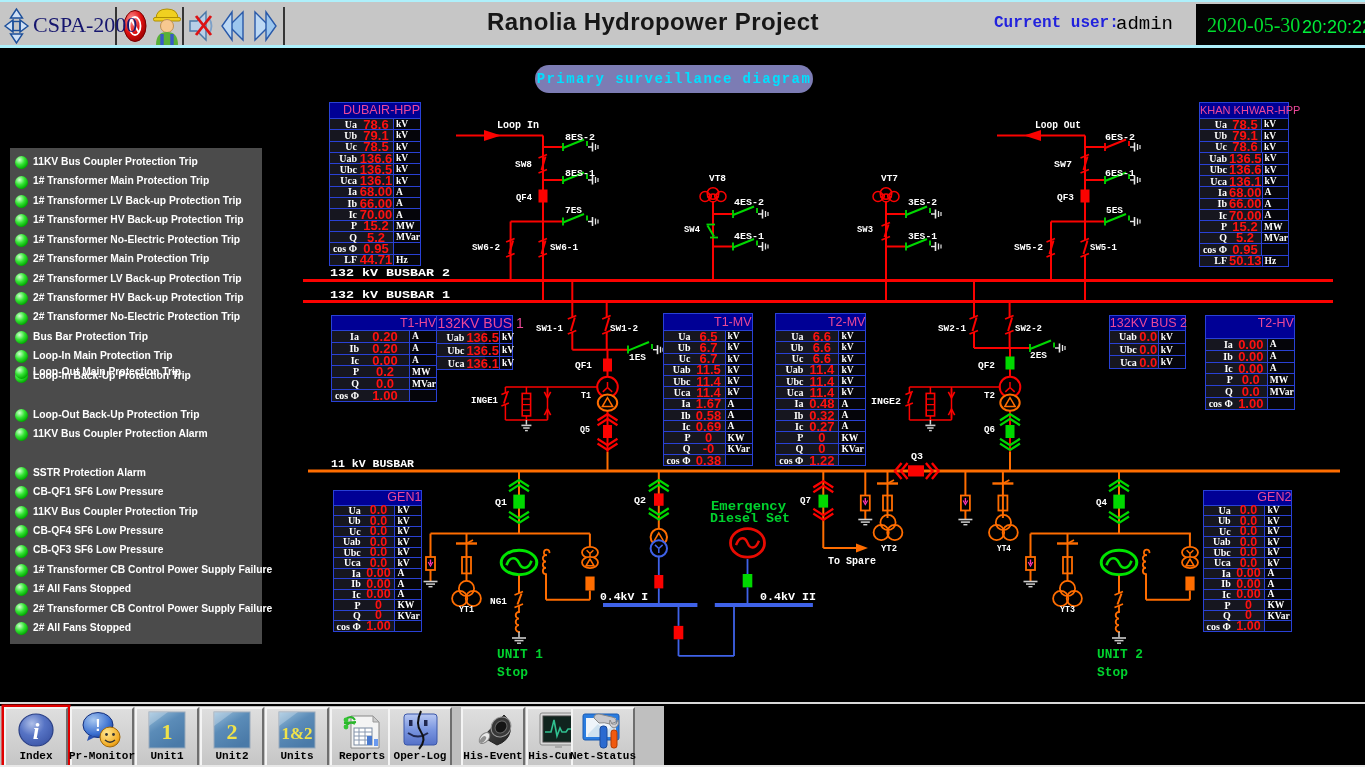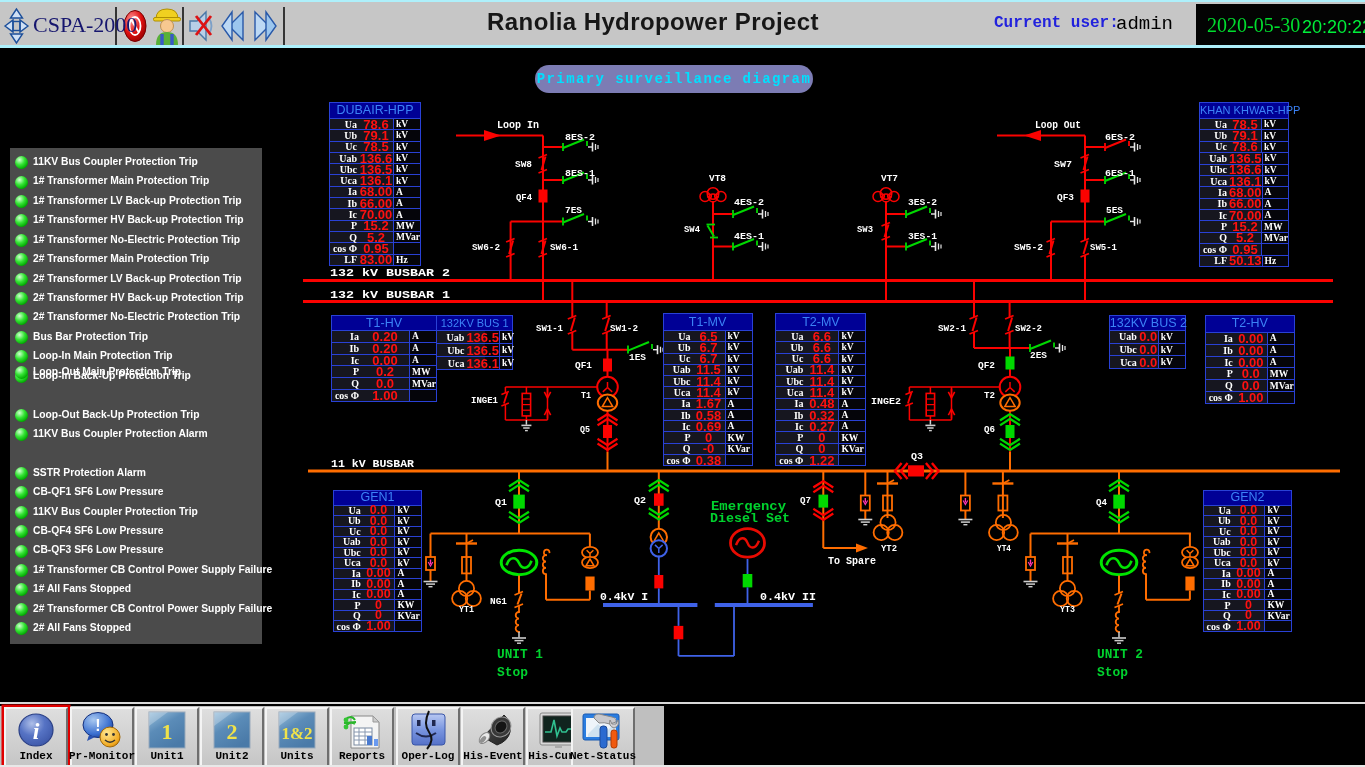--- a/index.html
+++ b/index.html
@@ -12,21 +12,21 @@
 #tdate{position:absolute;left:11px;top:10px;font:20px "Liberation Serif";color:#00dd2e}
 #ttime{position:absolute;left:106px;top:13px;font:18px "Liberation Sans";color:#00ef3a;white-space:nowrap}
 #pill{position:absolute;left:535px;top:65px;width:278px;height:28px;border-radius:14px;background:#7c7cb4;
  text-align:center;font:bold 14px "Liberation Mono";color:#00e0ff;line-height:28px;letter-spacing:1.4px;white-space:nowrap}
 #alarm{position:absolute;left:10px;top:148px;width:252px;height:496px;background:#4b4b4b}
 .alitem{position:absolute;left:0;height:19px;width:260px}
 .led{position:absolute;left:15px;top:2.2px;width:13px;height:13px;border-radius:50%;
  background:radial-gradient(circle at 35% 30%,#d2ffd2 0%,#35e335 40%,#00a800 75%,#006000 100%)}
 .altxt{position:absolute;left:33px;top:2px;font:bold 10.3px "Liberation Sans";color:#fff;white-space:nowrap}
 .tbl{position:absolute;border:1.5px solid #2941d6;background:#0b0b12;box-sizing:border-box}
-.th{background:#000095;color:#3b82f6;text-align:center;font:12.5px "Liberation Sans";overflow:visible;white-space:nowrap}
+.th{background:#000095;color:#ec4899;text-align:right;font:12.5px "Liberation Sans";overflow:visible;white-space:nowrap}
 .tr{display:flex;align-items:center;border-top:1px solid #2941d6;box-sizing:border-box;
  background:linear-gradient(to right,#16161f 0,#16161f calc(100% - 27px),#05050a calc(100% - 27px))}
 .tl{width:27px;text-align:right;font:bold 10px "Liberation Serif";color:#fff;flex:none;white-space:nowrap}
 .tv{flex:1;text-align:center;font-family:"Liberation Sans";font-weight:bold;color:#fe1111;line-height:1;padding-left:2px}
 .tu{width:27px;flex:none;border-left:1px solid #2941d6;align-self:stretch;display:flex;align-items:center;
  padding-left:2px;font:bold 9.5px "Liberation Serif";color:#fff;box-sizing:border-box}
 #toolbar{position:absolute;left:0;top:702px;width:1365px;height:65px;background:#000;border-top:2.5px solid #d8d8d8}
 #toolgray{position:absolute;left:0;top:2px;width:664px;height:63px;background:#bfbfbf}
 .btn{position:absolute;top:3px;width:64px;height:60px;background:linear-gradient(180deg,#dedede,#c6c6c6);
  border-top:2px solid #f4f4f4;border-left:2px solid #f4f4f4;border-right:2px solid #6e6e6e;border-bottom:2px solid #6e6e6e;box-sizing:border-box}
@@ -562,21 +562,21 @@
         <span class="tv" style="font-size:13px">5.2</span>
         <span class="tu">MVar</span>
       </div>
       <div class="tr" style="height:11.31px">
         <span class="tl">cos Φ</span>
         <span class="tv" style="font-size:13px">0.95</span>
         <span class="tu"></span>
       </div>
       <div class="tr" style="height:11.31px">
         <span class="tl">LF</span>
-        <span class="tv" style="font-size:13px">83.00</span>
+        <span class="tv" style="font-size:13px">44.71</span>
         <span class="tu">Hz</span>
       </div>
     </div>
     <div class="tbl" style="left:1199px;top:102px;width:90px">
       <div class="th" style="height:15px;line-height:15px;font-size:11px">KHAN KHWAR-HPP</div>
       <div class="tr" style="height:11.38px">
         <span class="tl">Ua</span>
         <span class="tv" style="font-size:13px">78.5</span>
         <span class="tu">kV</span>
       </div>
@@ -668,21 +668,21 @@
         <span class="tv" style="font-size:13px">0.0</span>
         <span class="tu">MVar</span>
       </div>
       <div class="tr" style="height:11.83px">
         <span class="tl">cos Φ</span>
         <span class="tv" style="font-size:13px">1.00</span>
         <span class="tu"></span>
       </div>
     </div>
     <div class="tbl" style="left:1204.8px;top:315px;width:90px">
-      <div class="th" style="height:16px;line-height:14px;font-size:12.5px">T2-HV</div>
+      <div class="th" style="height:22px;line-height:14px;font-size:12.5px">T2-HV</div>
       <div class="tr" style="height:11.83px">
         <span class="tl">Ia</span>
         <span class="tv" style="font-size:13px">0.00</span>
         <span class="tu">A</span>
       </div>
       <div class="tr" style="height:11.83px">
         <span class="tl">Ib</span>
         <span class="tv" style="font-size:13px">0.00</span>
         <span class="tu">A</span>
       </div>
@@ -701,21 +701,21 @@
         <span class="tv" style="font-size:13px">0.0</span>
         <span class="tu">MVar</span>
       </div>
       <div class="tr" style="height:11.83px">
         <span class="tl">cos Φ</span>
         <span class="tv" style="font-size:13px">1.00</span>
         <span class="tu"></span>
       </div>
     </div>
     <div class="tbl" style="left:436.4px;top:315px;width:76.5px">
-      <div class="th" style="height:14px;line-height:14px;font-size:11px">132KV BUS 1</div>
+      <div class="th" style="height:14px;line-height:14px;font-size:14px">132KV BUS 1</div>
       <div class="tr" style="height:13px">
         <span class="tl">Uab</span>
         <span class="tv" style="font-size:13px">136.5</span>
         <span class="tu">kV</span>
       </div>
       <div class="tr" style="height:13px">
         <span class="tl">Ubc</span>
         <span class="tv" style="font-size:13px">136.5</span>
         <span class="tu">kV</span>
       </div>
@@ -1234,21 +1234,21 @@
             <rect x="15" y="18" width="18" height="17" fill="#fff" stroke="#7a8aa0"></rect>
             <path d="M15,22 h18 M15,26 h18 M15,30 h18 M20,18 v17 M26,18 v17" stroke="#8898b0" stroke-width="1"></path>
             <rect x="28" y="26" width="5" height="9" fill="#4a7ad0"></rect>
             <rect x="35" y="29" width="4" height="7" fill="#6a9af0"></rect>
             <path d="M6,10 Q12,4 16,10 M6,18 Q10,10 16,14 M5,13 L17,12" stroke="#2ab52a" stroke-width="2" fill="none"></path>
             <circle cx="7" cy="10" r="2.4" fill="#35c535"></circle>
             <circle cx="7" cy="17" r="2.4" fill="#35c535"></circle>
           </svg></div>
         <div class="blab">Reports</div>
       </div>
-      <div class="btn" style="left:396px;">
+      <div class="btn" style="left:388px;">
         <div class="bicon"><svg width="46" height="40" viewBox="0 0 46 40">
             <defs>
               <linearGradient id="go" x1="0" y1="0" x2="0" y2="1">
                 <stop offset="0" stop-color="#b8c8f2"></stop>
                 <stop offset="0.5" stop-color="#7a96e0"></stop>
                 <stop offset="1" stop-color="#5571c8"></stop>
               </linearGradient>
             </defs>
             <rect x="7" y="4" width="33" height="31" rx="3" fill="url(#go)" stroke="#3a56a8"></rect>
             <rect x="12" y="10" width="3.5" height="6" fill="#202850"></rect>

